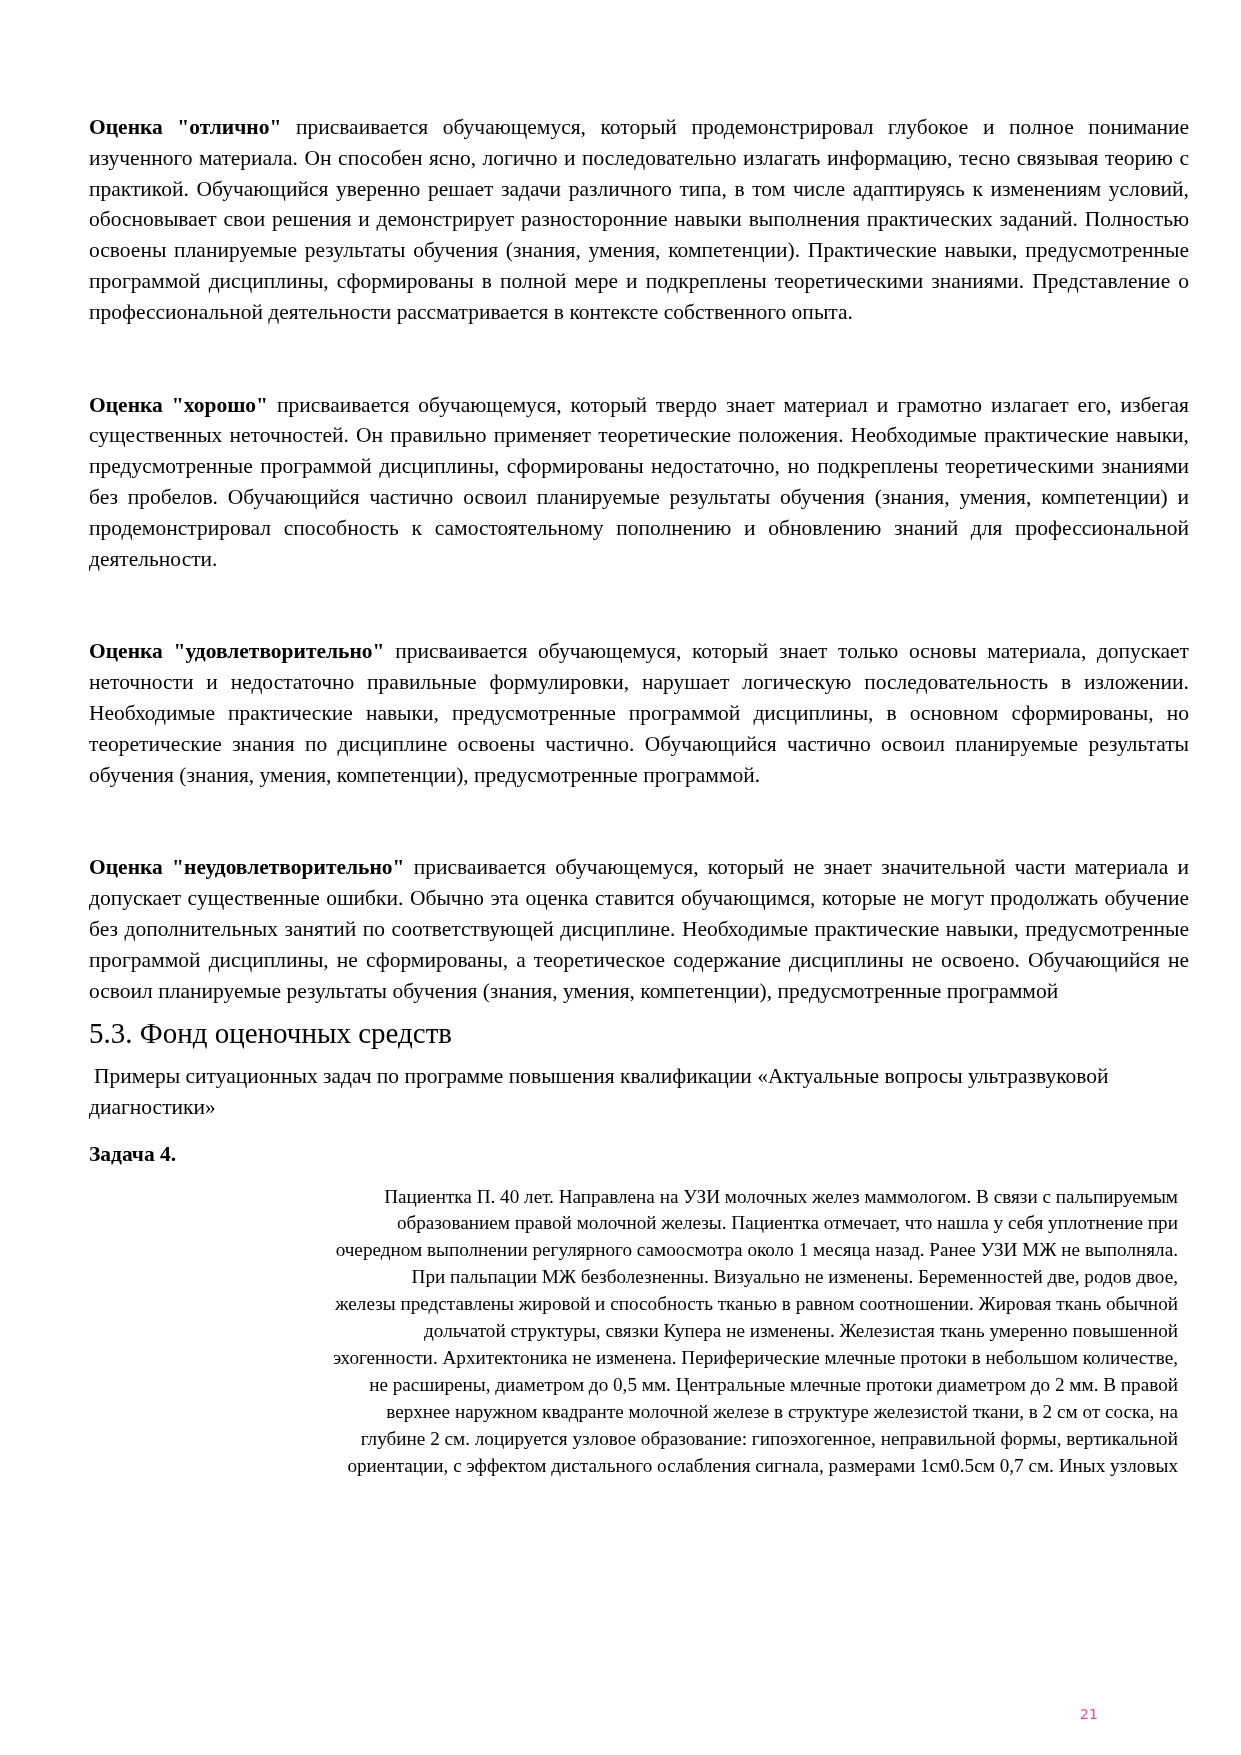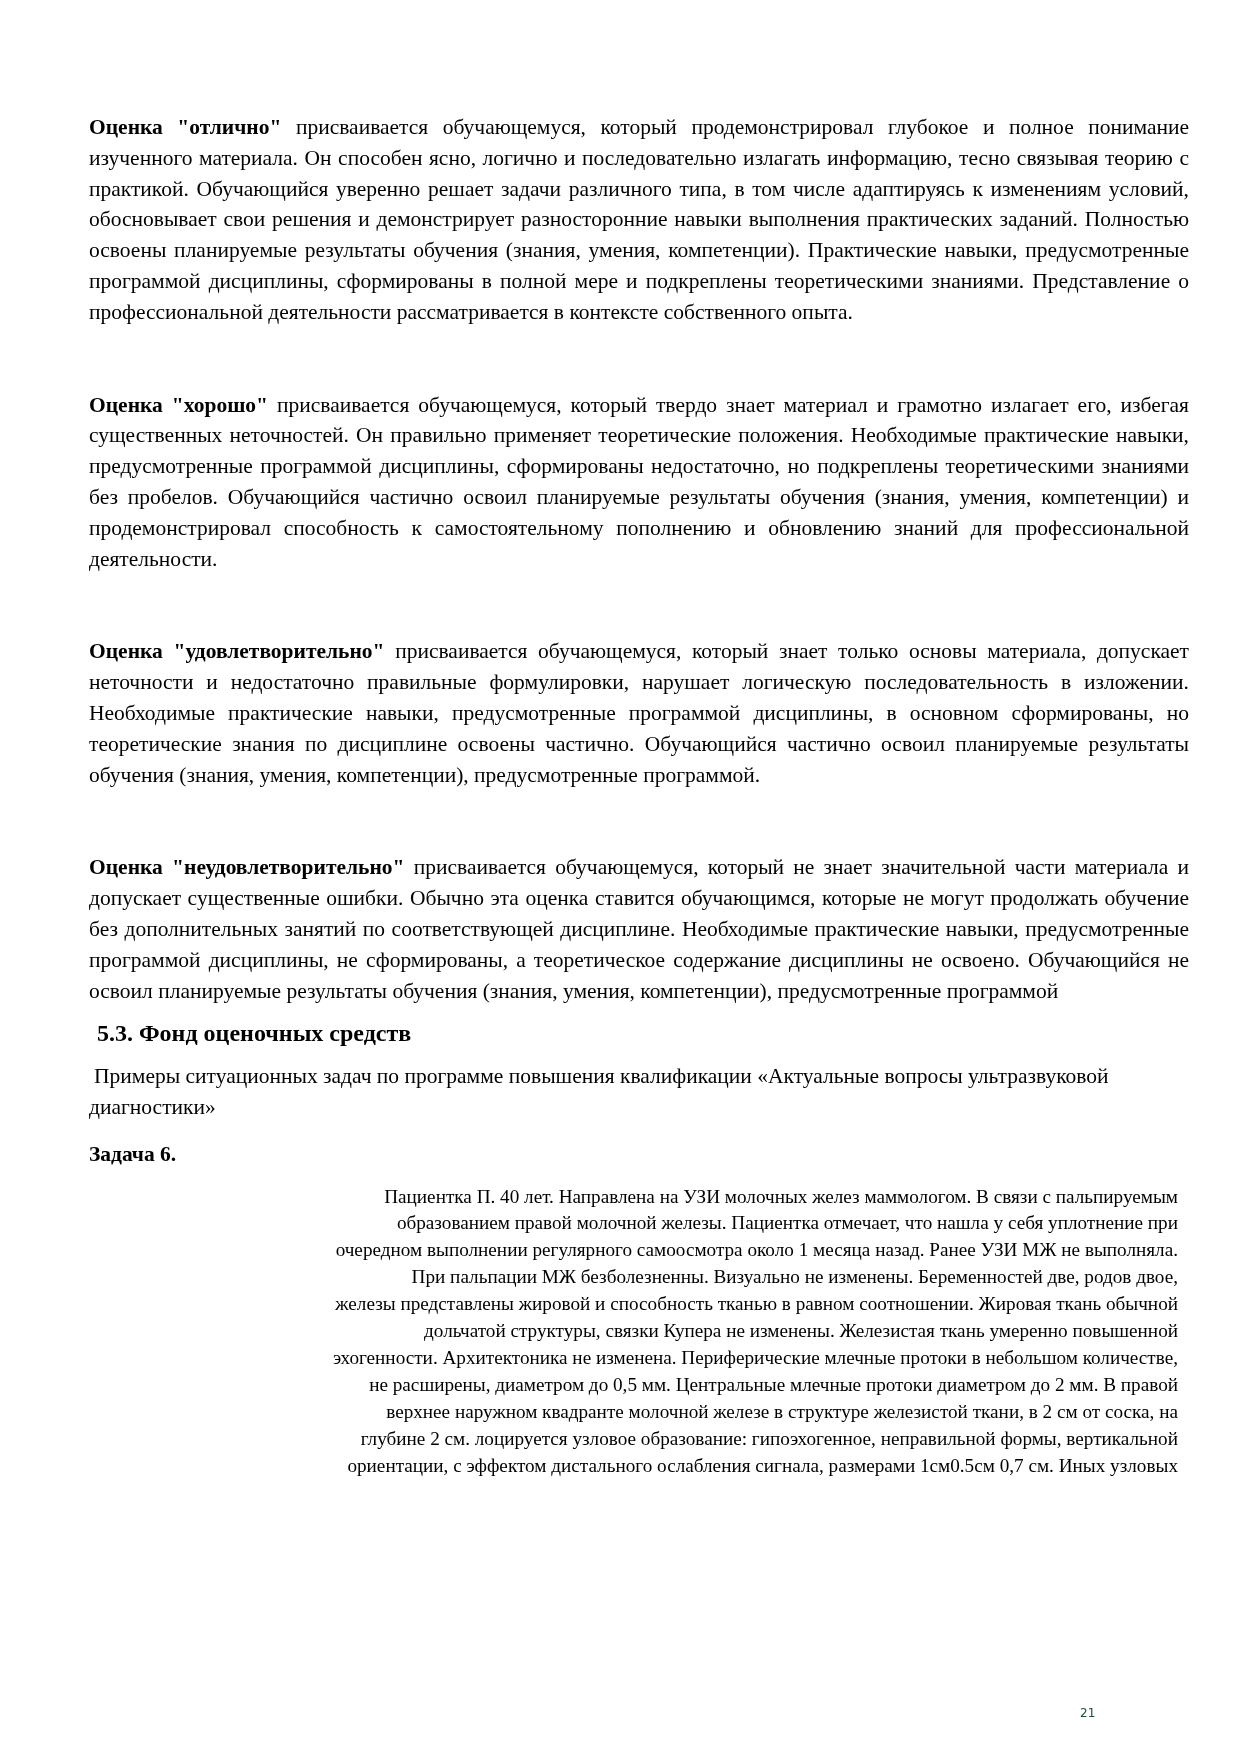--- a/index.html
+++ b/index.html
@@ -27,24 +27,24 @@
       text-align: justify;
       margin: 0;
     }
     .para b {
       font-weight: bold;
     }
     .gap-big {
       height: 62px;
     }
     .section-title {
-      font-size: 24px;
+      font-size: 29px;
       line-height: 30.8px;
-      font-weight: bold;
-      margin: 12px 0 0 8px;
+      font-weight: normal;
+      margin: 12px 0 0 0;
     }
     .intro {
       font-size: 21.5px;
       line-height: 30.8px;
       margin: 12px 0 16px 0;
       text-indent: 5px;
     }
     .task-title {
       font-size: 21.5px;
       line-height: 30.8px;
@@ -60,22 +60,22 @@
     }
     .task-body .ln {
       display: block;
       white-space: nowrap;
     }
     .page-number {
       position: absolute;
       left: 1080px;
       top: 1706px;
       font-family: "DejaVu Sans", "Liberation Sans", sans-serif;
-      font-size: 12px;
-      color: #14532d;
+      font-size: 14px;
+      color: #ec4899;
     }
   </style>
 </head>
 <body>
 
 <div class="page">
 
   <p class="para"><b>Оценка "отлично"</b><span> присваивается обучающемуся, который продемонстрировал глубокое и полное понимание изученного материала. Он способен ясно, логично и последовательно излагать информацию, тесно связывая теорию с практикой. Обучающийся уверенно решает задачи различного типа, в том числе адаптируясь к изменениям условий, обосновывает свои решения и демонстрирует разносторонние навыки выполнения практических заданий. Полностью освоены планируемые результаты обучения (знания, умения, компетенции). Практические навыки, предусмотренные программой дисциплины, сформированы в полной мере и подкреплены теоретическими знаниями. Представление о профессиональной деятельности рассматривается в контексте собственного опыта.</span></p>
 
   <div class="gap-big"></div>
@@ -87,21 +87,21 @@
   <p class="para"><b>Оценка "удовлетворительно"</b><span> присваивается обучающемуся, который знает только основы материала, допускает неточности и недостаточно правильные формулировки, нарушает логическую последовательность в изложении. Необходимые практические навыки, предусмотренные программой дисциплины, в основном сформированы, но теоретические знания по дисциплине освоены частично. Обучающийся частично освоил планируемые результаты обучения (знания, умения, компетенции), предусмотренные программой.</span></p>
 
   <div class="gap-big"></div>
 
   <p class="para"><b>Оценка "неудовлетворительно"</b><span> присваивается обучающемуся, который не знает значительной части материала и допускает существенные ошибки. Обычно эта оценка ставится обучающимся, которые не могут продолжать обучение без дополнительных занятий по соответствующей дисциплине. Необходимые практические навыки, предусмотренные программой дисциплины, не сформированы, а теоретическое содержание дисциплины не освоено. Обучающийся не освоил планируемые результаты обучения (знания, умения, компетенции), предусмотренные программой</span></p>
 
   <h2 class="section-title">5.3. Фонд оценочных средств</h2>
 
   <p class="intro">Примеры ситуационных задач по программе повышения квалификации «Актуальные вопросы ультразвуковой диагностики»</p>
 
-  <h3 class="task-title">Задача 6.</h3>
+  <h3 class="task-title">Задача 4.</h3>
 
   <div class="task-body">
     <span class="ln">Пациентка П. 40 лет. Направлена на УЗИ молочных желез маммологом. В связи с пальпируемым</span>
     <span class="ln">образованием правой молочной железы. Пациентка отмечает, что нашла у себя уплотнение при</span>
     <span class="ln">очередном выполнении регулярного самоосмотра около 1 месяца назад. Ранее УЗИ МЖ не выполняла.</span>
     <span class="ln">При пальпации МЖ безболезненны. Визуально не изменены. Беременностей две, родов двое,</span>
     <span class="ln">железы представлены жировой и способность тканью в равном соотношении. Жировая ткань обычной</span>
     <span class="ln">дольчатой структуры, связки Купера не изменены. Железистая ткань умеренно повышенной</span>
     <span class="ln">эхогенности. Архитектоника не изменена. Периферические млечные протоки в небольшом количестве,</span>
     <span class="ln">не расширены, диаметром до 0,5 мм. Центральные млечные протоки диаметром до 2 мм. В правой</span>

